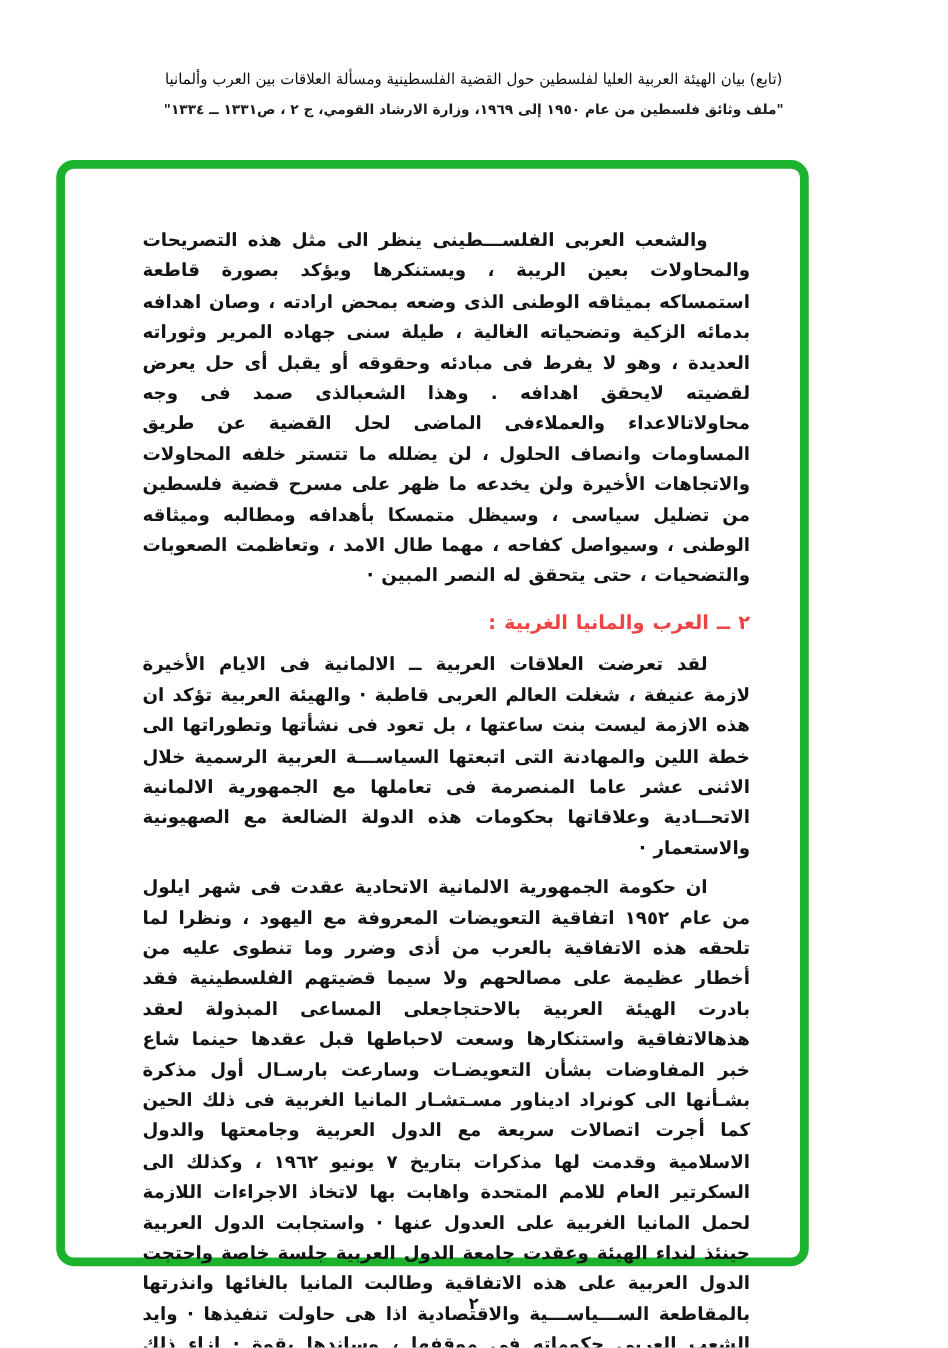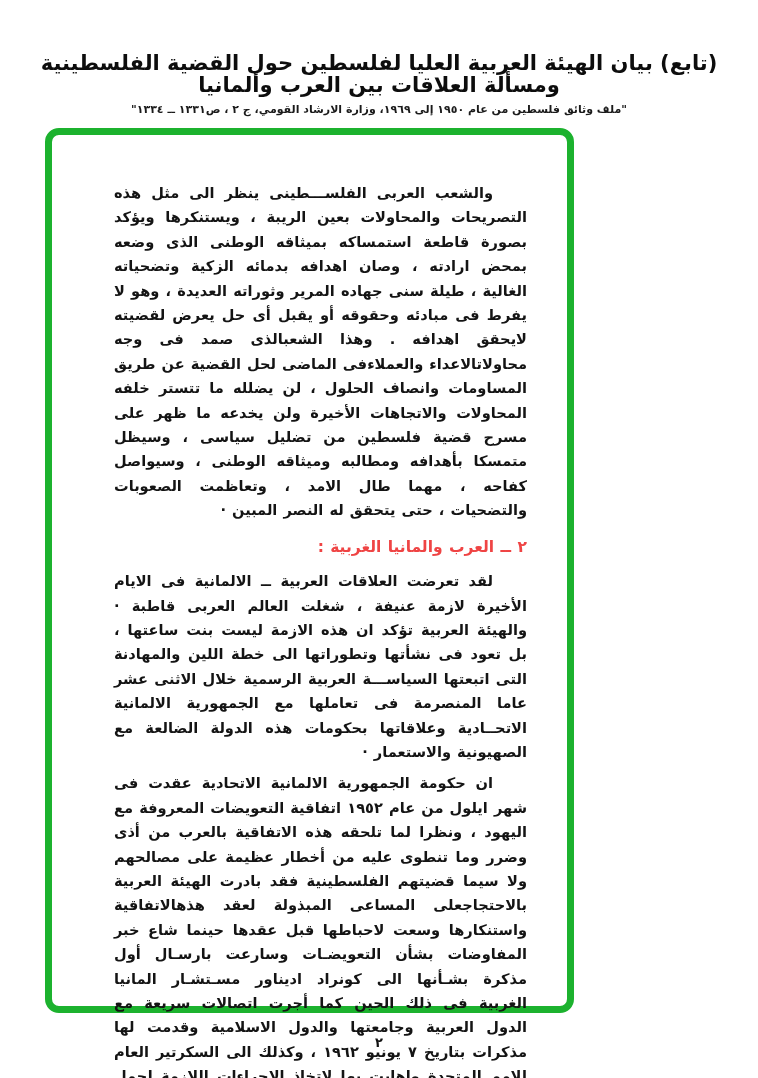--- a/index.html
+++ b/index.html
@@ -17,37 +17,37 @@
   }
   .page-header {
     position: absolute;
     top: 52px;
     left: 0;
     width: 758px;
     text-align: center;
     direction: rtl;
   }
   .doc-title {
-    font-size: 21px;
-    font-weight: bold;
+    font-size: 12px;
+    font-weight: normal;
     letter-spacing: 0px;
     line-height: 22px;
     color: #0d0d0d;
   }
   .doc-source {
     margin-top: 7px;
     font-size: 11px;
     font-weight: bold;
     color: #1a1a1a;
   }
   .green-frame {
     position: absolute;
     left: 45px;
     top: 128px;
-    width: 529px;
+    width: 602px;
     height: 885px;
     box-sizing: border-box;
     border: 7px solid #1cb22e;
     border-radius: 14px;
     background: #ffffff;
   }
   .frame-content {
     direction: rtl;
     box-sizing: border-box;
     padding: 46px 40px 0 62px;

